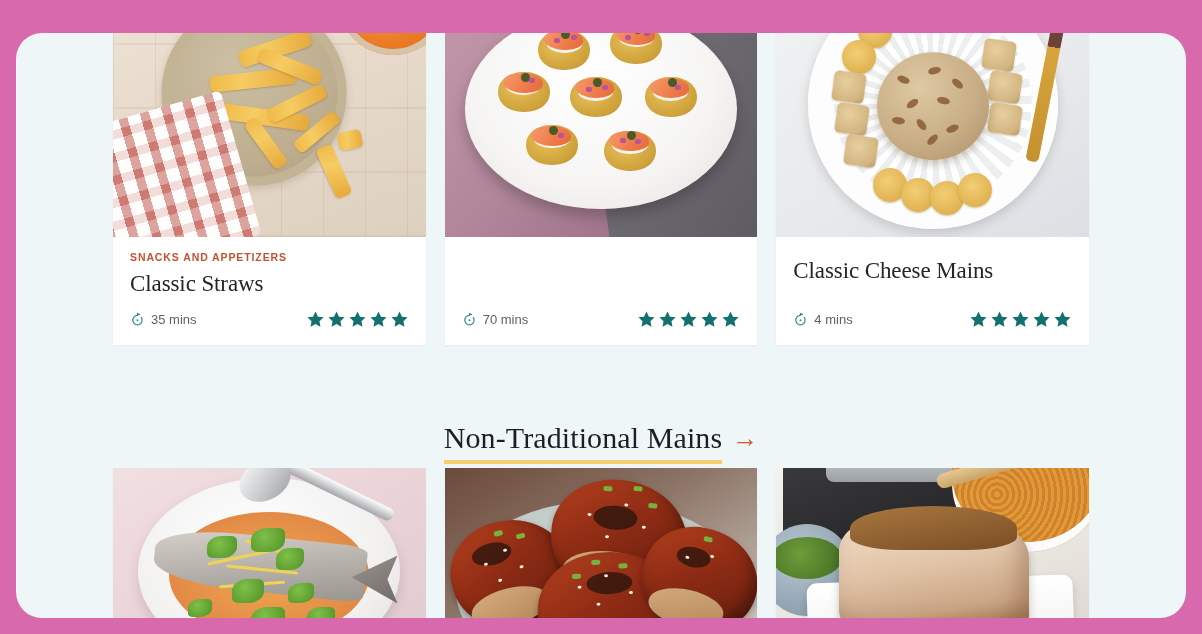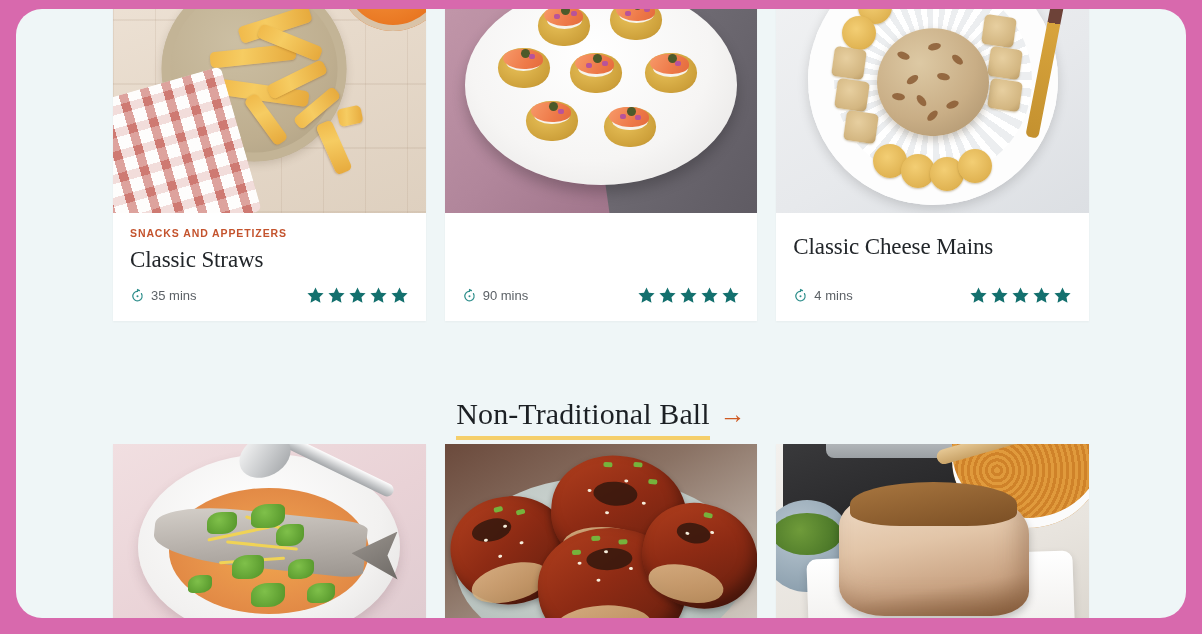--- a/index.html
+++ b/index.html
@@ -14,20 +14,21 @@
     background: #d869ad;
     font-family: "Liberation Sans", sans-serif;
   }
 
   
   .frame {
     position: absolute;
     inset: 0;
     background: #d869ad;
     padding: 9px 16px 16px 16px;
+    margin-top: 24px;
   }
   .page {
     position: relative;
     width: 100%;
     height: 100%;
     background: #eff6f7;
     border-radius: 26px;
     overflow: hidden;
   }
 
@@ -483,21 +484,21 @@
         </div>
         <div class="card-body">
         </div>
         <div class="card-foot">
           <div class="time">
             <svg width="15" height="15" viewBox="0 0 24 24">
               <path d="M12 5.5 A7.5 7.5 0 1 0 18.3 9" fill="none" stroke="#2f8f8c" stroke-width="2" stroke-linecap="round"></path>
               <path d="M12 5.5 L12 2.4 M12 2.4 L15.1 4.2" fill="none" stroke="#2f8f8c" stroke-width="2" stroke-linecap="round" stroke-linejoin="round"></path>
               <circle cx="12" cy="13" r="1.6" fill="#2f8f8c"></circle>
             </svg>
-            <span class="time-label">90 mins</span>
+            <span class="time-label">70 mins</span>
           </div>
           <div class="stars">
             <svg class="star" viewBox="0 0 24 24">
                 <path d="M12 1.8l3.1 6.6 7.1.9-5.2 4.9 1.3 7.1L12 17.8 5.7 21.3 7 14.2 1.8 9.3l7.1-.9z" fill="#14706e"></path>
               </svg>
             <svg class="star" viewBox="0 0 24 24">
                 <path d="M12 1.8l3.1 6.6 7.1.9-5.2 4.9 1.3 7.1L12 17.8 5.7 21.3 7 14.2 1.8 9.3l7.1-.9z" fill="#14706e"></path>
               </svg>
             <svg class="star" viewBox="0 0 24 24">
                 <path d="M12 1.8l3.1 6.6 7.1.9-5.2 4.9 1.3 7.1L12 17.8 5.7 21.3 7 14.2 1.8 9.3l7.1-.9z" fill="#14706e"></path>
@@ -571,21 +572,21 @@
             <svg class="star" viewBox="0 0 24 24">
                 <path d="M12 1.8l3.1 6.6 7.1.9-5.2 4.9 1.3 7.1L12 17.8 5.7 21.3 7 14.2 1.8 9.3l7.1-.9z" fill="#14706e"></path>
               </svg>
           </div>
         </div>
       </article>
     </div>
 
     <div class="section-head">
       <a class="section-link">
-        <span class="section-title">Non-Traditional Ball</span>
+        <span class="section-title">Non-Traditional Mains</span>
         <span class="arrow">→</span>
       </a>
     </div>
 
     <div class="grid row2">
 
       <article class="card">
         <div class="card-media">
           <div class="photo p-fish">
             <div class="fish-plate"></div>

